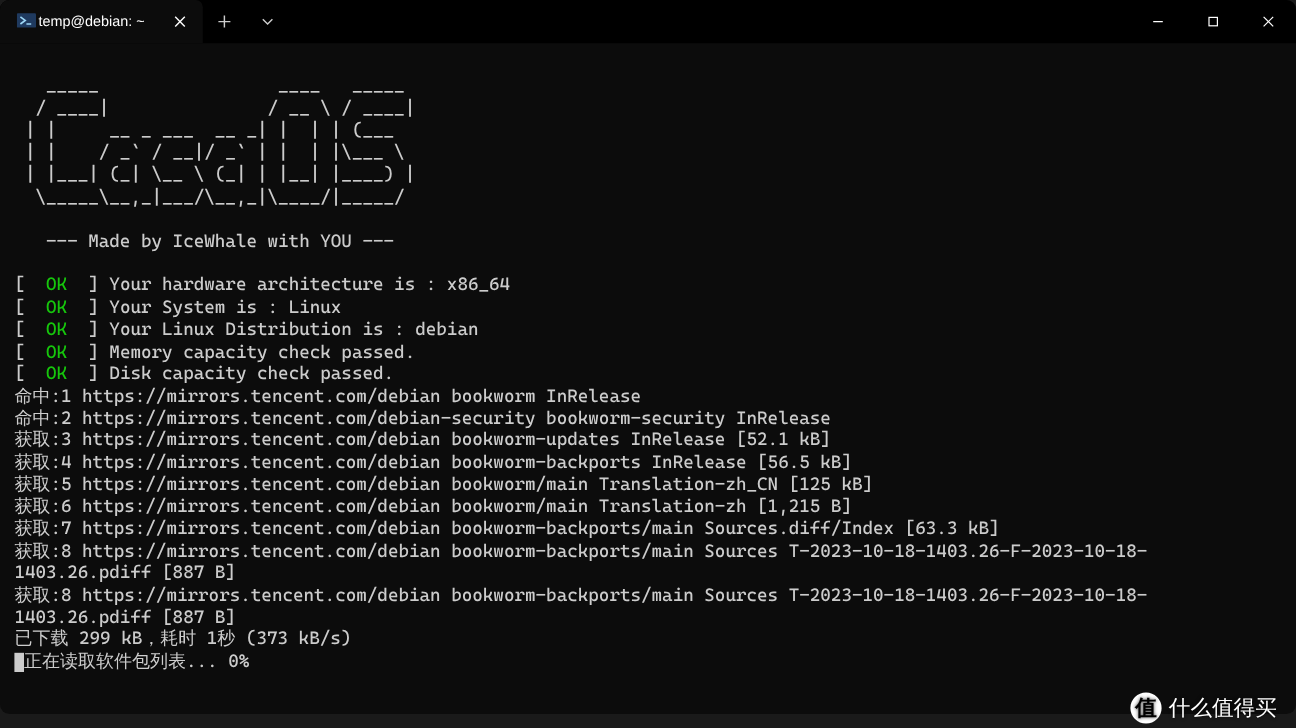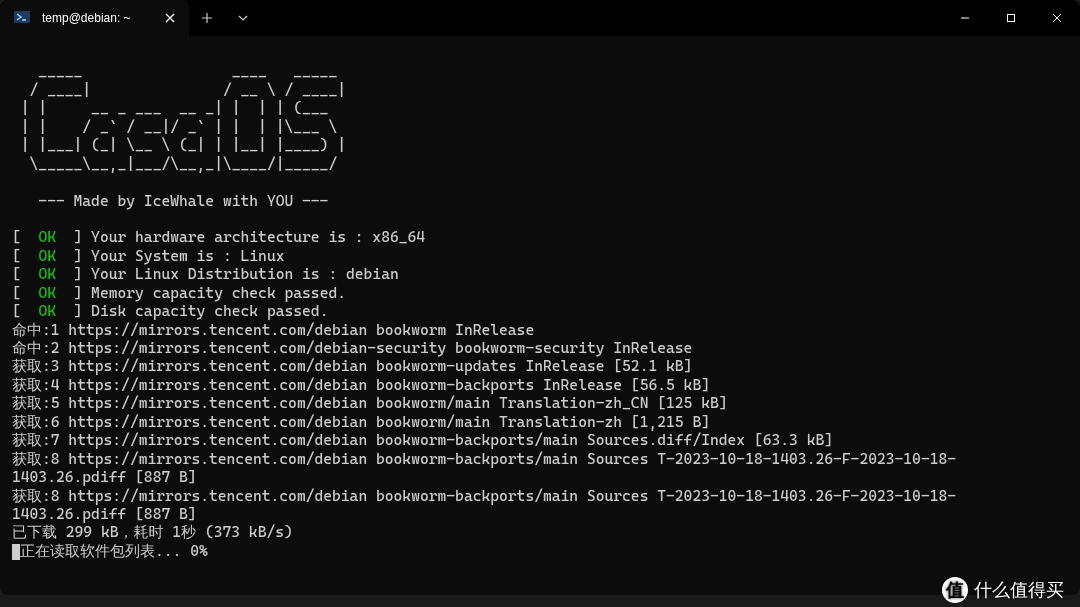--- a/index.html
+++ b/index.html
@@ -30,21 +30,21 @@
   color: #ffffff;
   font-family: "Segoe UI", sans-serif;
   font-size: 12px;
 }
 .tab {
   height: 36px;
   background: #0c0c0c;
   display: flex;
   align-items: center;
   padding: 0 10px 0 14px;
-  gap: 10px;
+  gap: 0;
   max-width: 220px;
   border-top-right-radius: 6px;
 }
 .tab .ps-icon {
   color: #2aa1d6;
   font-weight: bold;
   margin-right: 2px;
 }
 .tab .tab-title { color: #fff; white-space: nowrap; }
 .tab .close {

